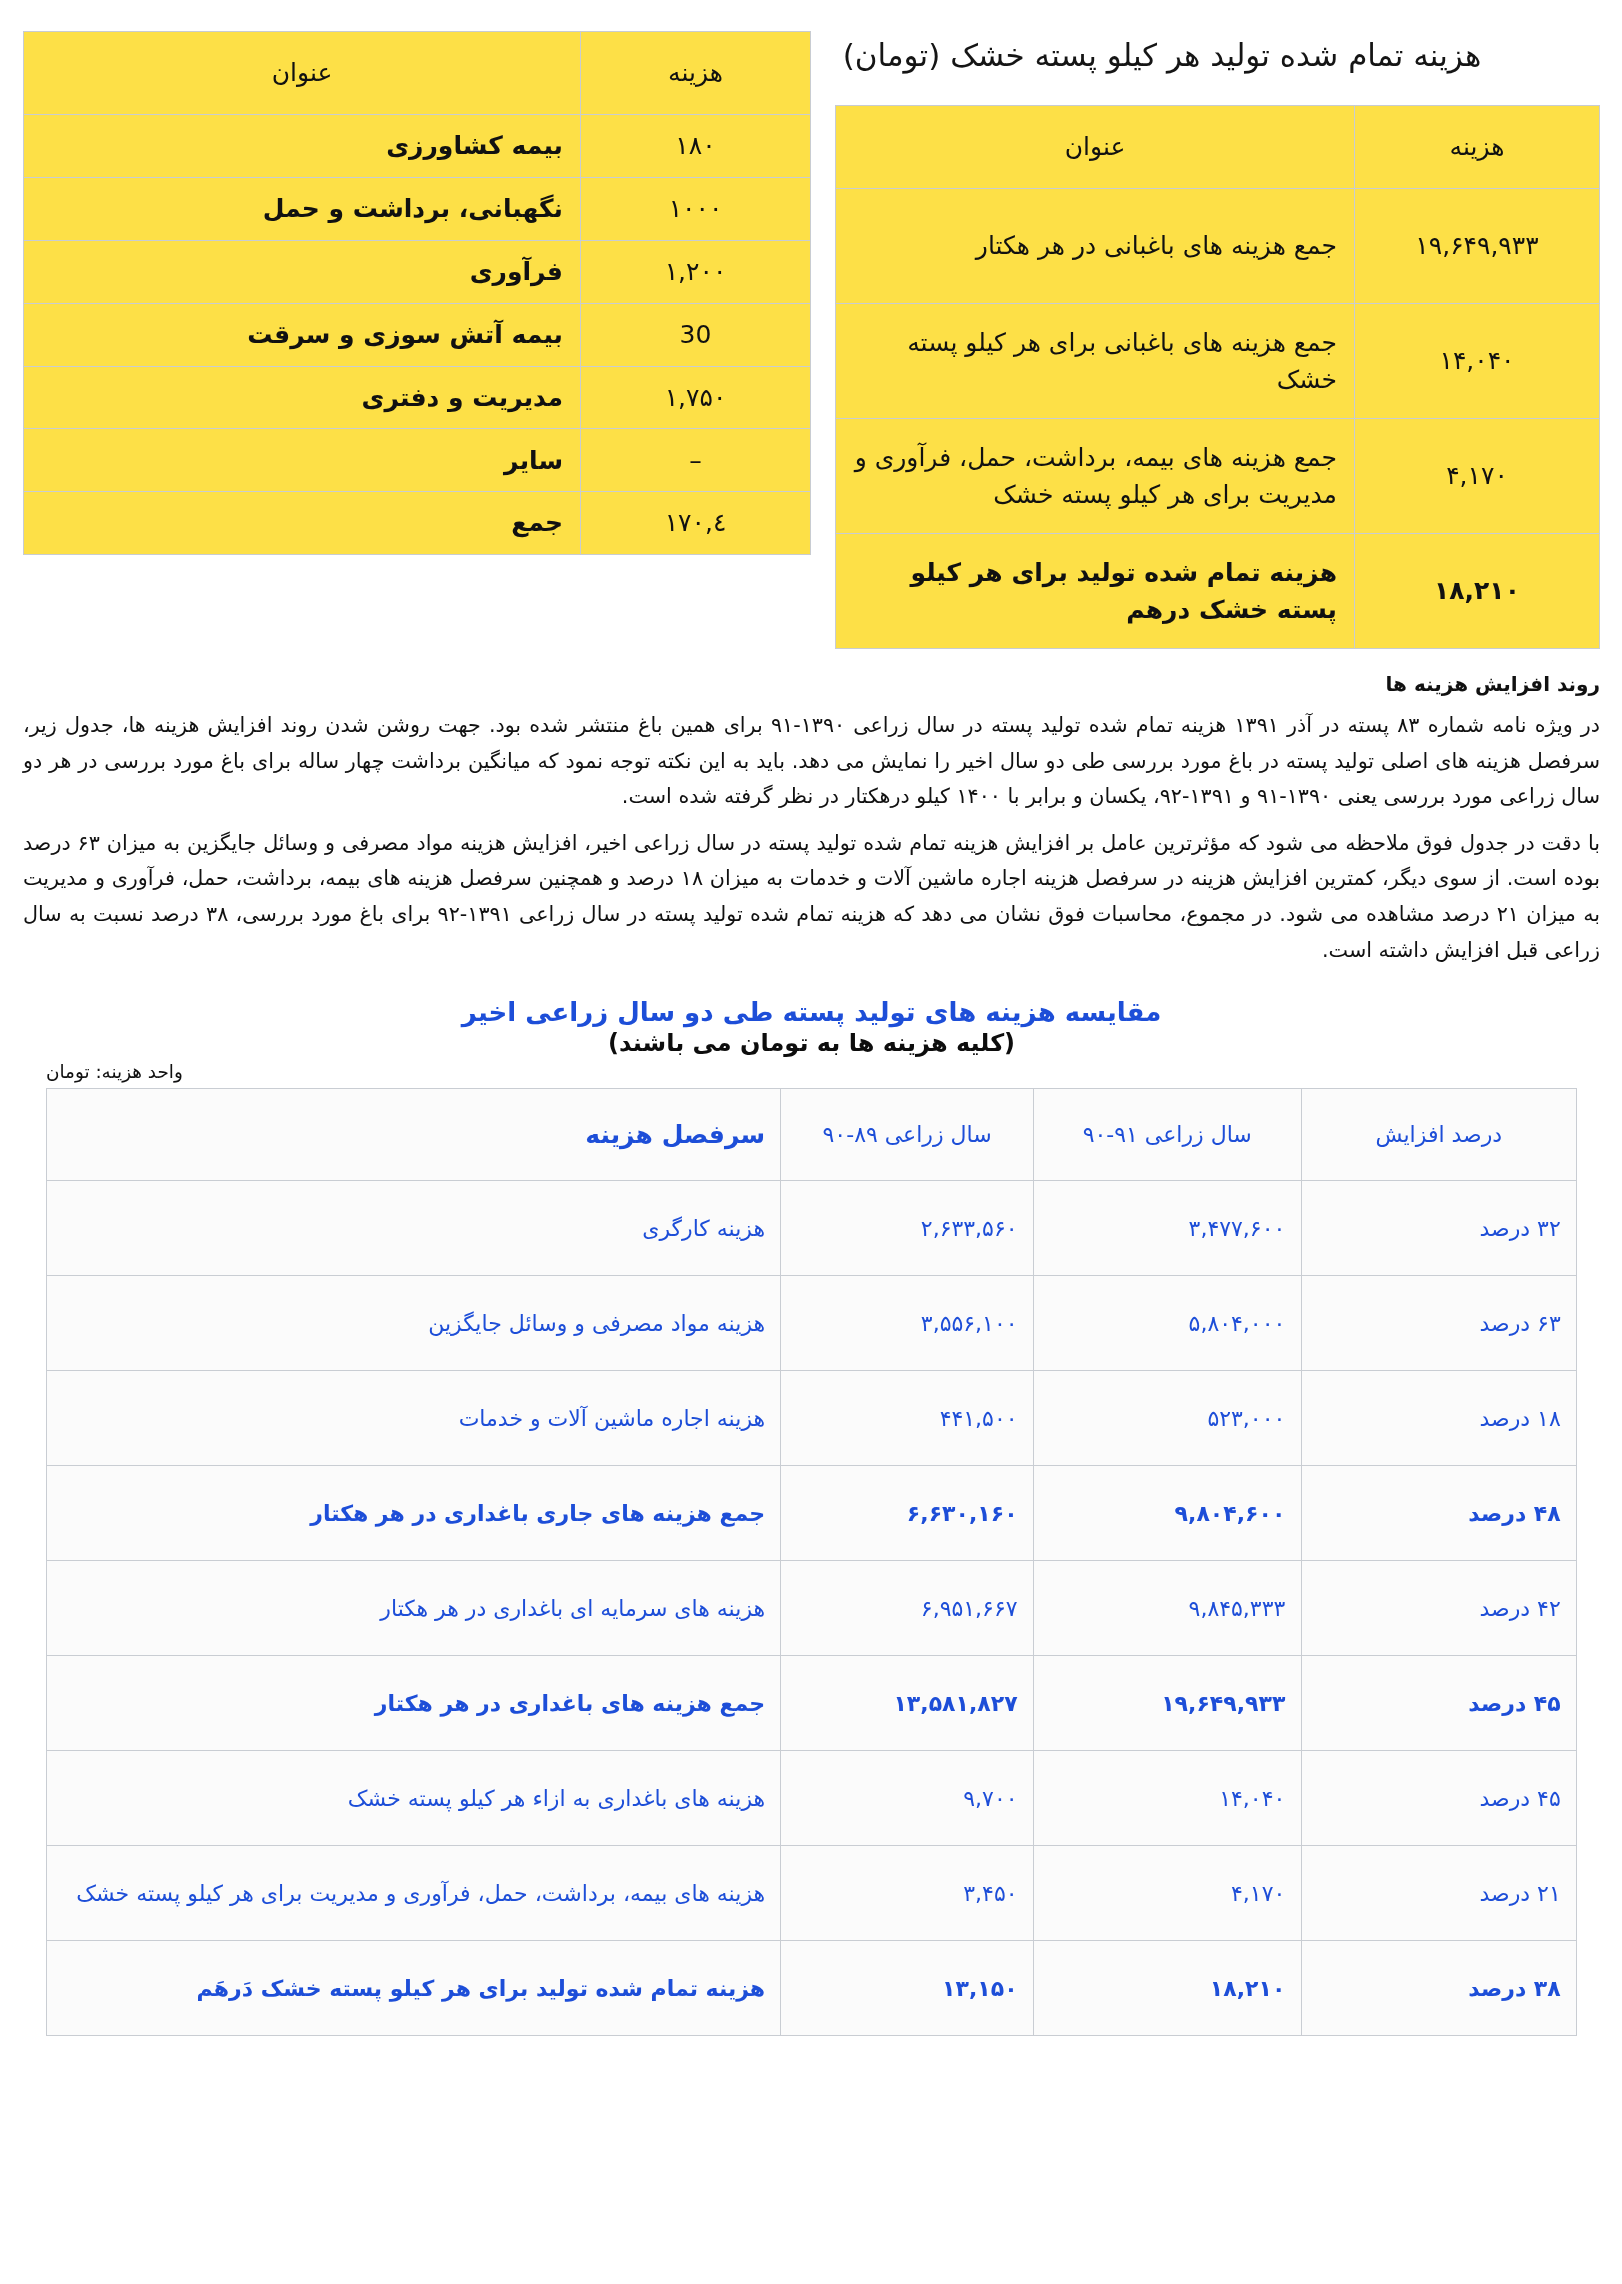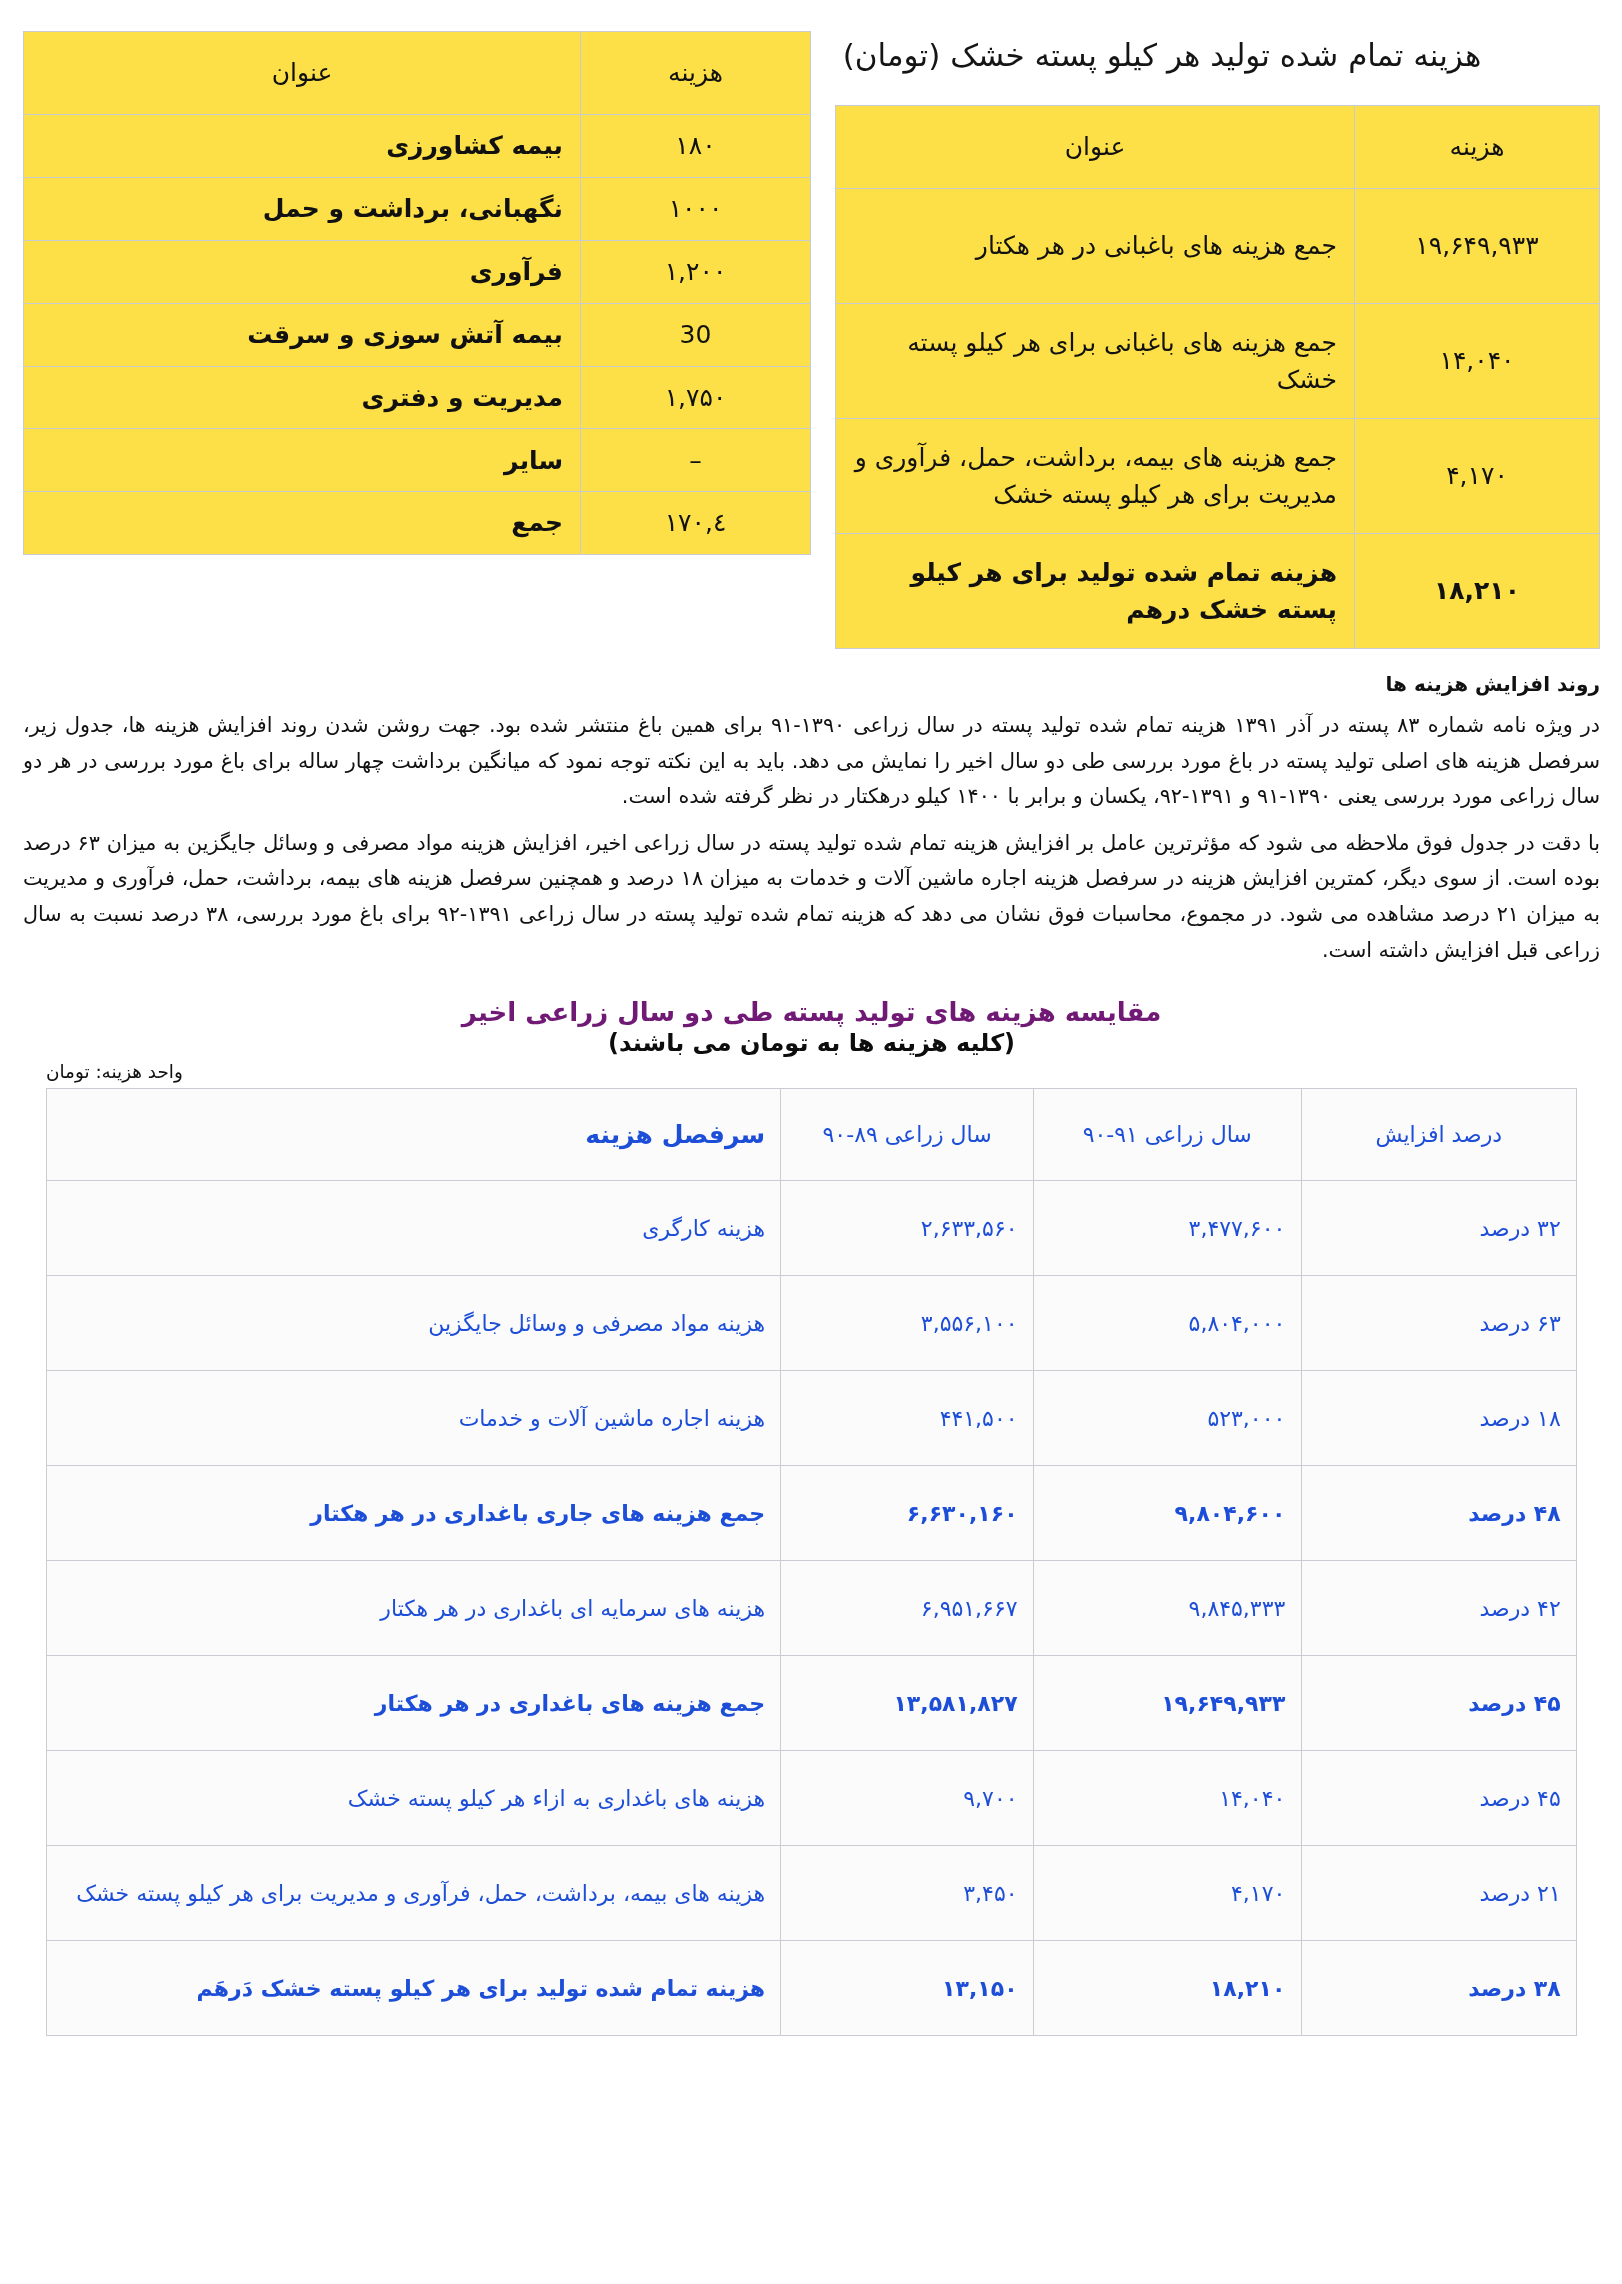--- a/index.html
+++ b/index.html
@@ -117,21 +117,21 @@
     text-align: justify;
   }
 
   
   .compare-wrap { padding: 13.8px 46px 0 46px; }
   .compare-title {
     font-size: 26px;
     font-weight: bold;
     text-align: center;
     margin: 4.6px 0 1.5px 0;
-    color: #701a75;
+    color: #1d4ed8;
   }
   .compare-sub {
     font-size: 24px;
     font-weight: bold;
     text-align: center;
     margin: 0 0 4.6px 0;
     color: #0d0d0d;
   }
   .unit-note {
     font-size: 18.4px;

